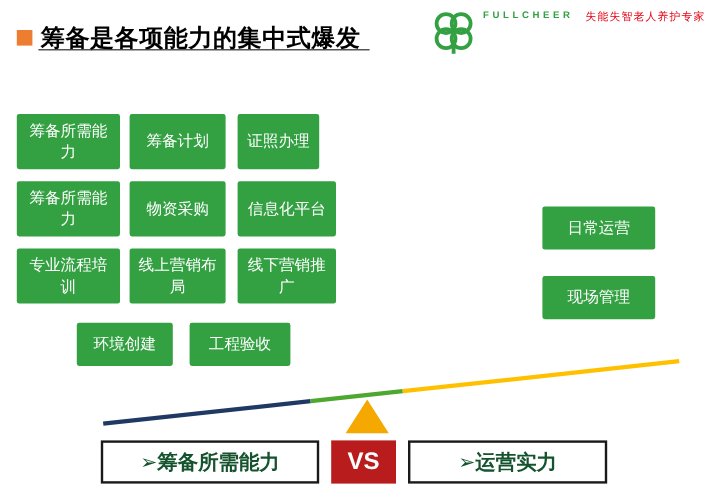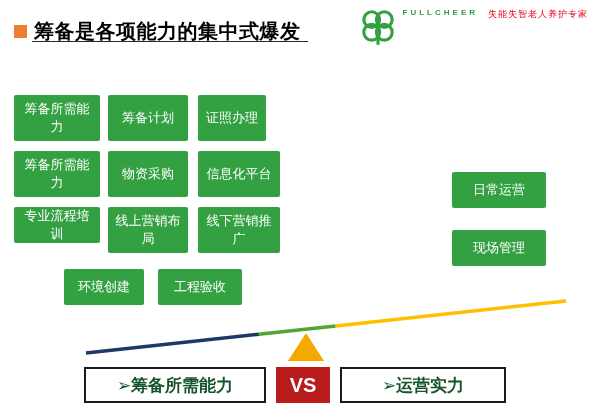--- a/index.html
+++ b/index.html
@@ -30,21 +30,21 @@
     position:absolute; background:#33A042; color:#ffffff;
     display:flex; align-items:center; justify-content:center; text-align:center;
     font-size:13px; line-height:1.4; padding:2px 6px; border-radius:2px;
   }
   .b0 { left:14px;  top:95px;  width:86px; height:46px; }
   .b1 { left:108px; top:95px;  width:80px; height:46px; }
   .b2 { left:198px; top:95px;  width:68px; height:46px;text-align:right; }
   .b3 { left:14px;  top:151px; width:86px; height:46px; }
   .b4 { left:108px; top:151px; width:80px; height:46px; }
   .b5 { left:198px; top:151px; width:82px; height:46px; }
-  .b6 { left:14px;  top:207px; width:86px; height:36px; }
+  .b6 { left:14px;  top:207px; width:86px; height:46px; }
   .b7 { left:108px; top:207px; width:80px; height:46px; }
   .b8 { left:198px; top:207px; width:82px; height:46px; }
   .b9  { left:64px;  top:269px; width:80px; height:36px; }
   .b10 { left:158px; top:269px; width:84px; height:36px; }
   .ops0 { left:452px; top:172px; width:94px; height:36px; }
   .ops1 { left:452px; top:230px; width:94px; height:36px; }
 
   
   .seesaw { position:absolute; left:0; top:0; pointer-events:none; }
 

